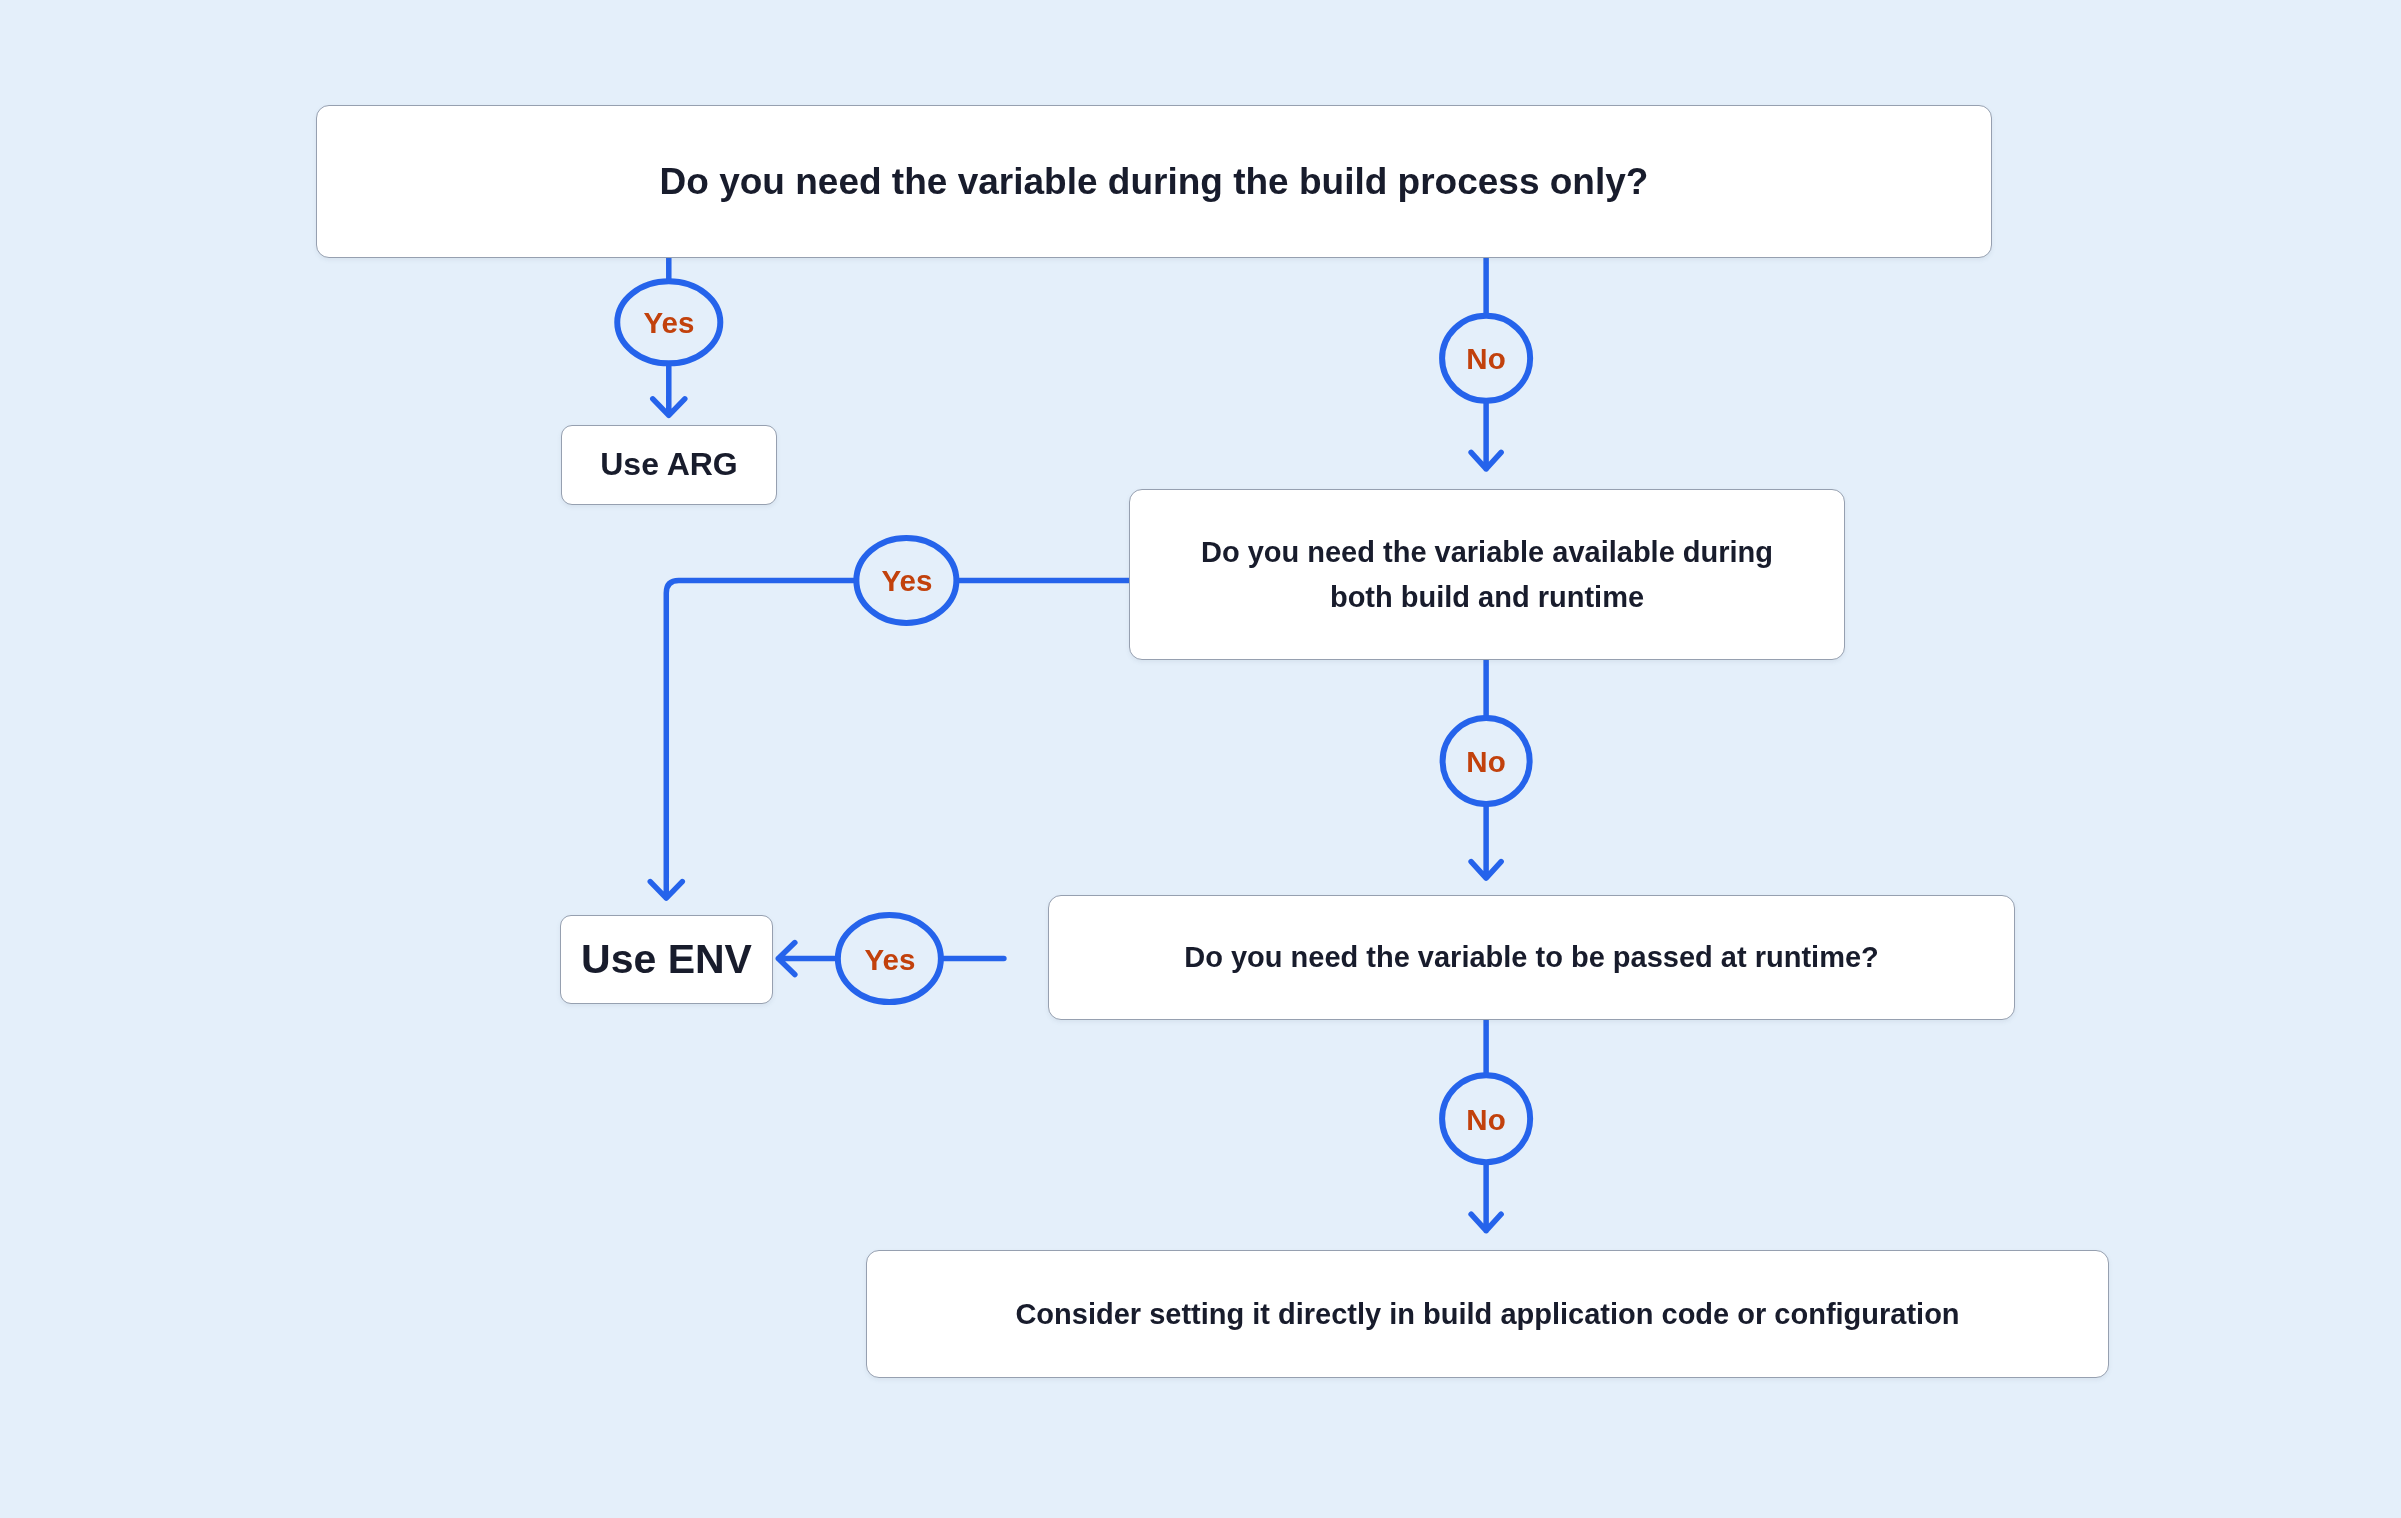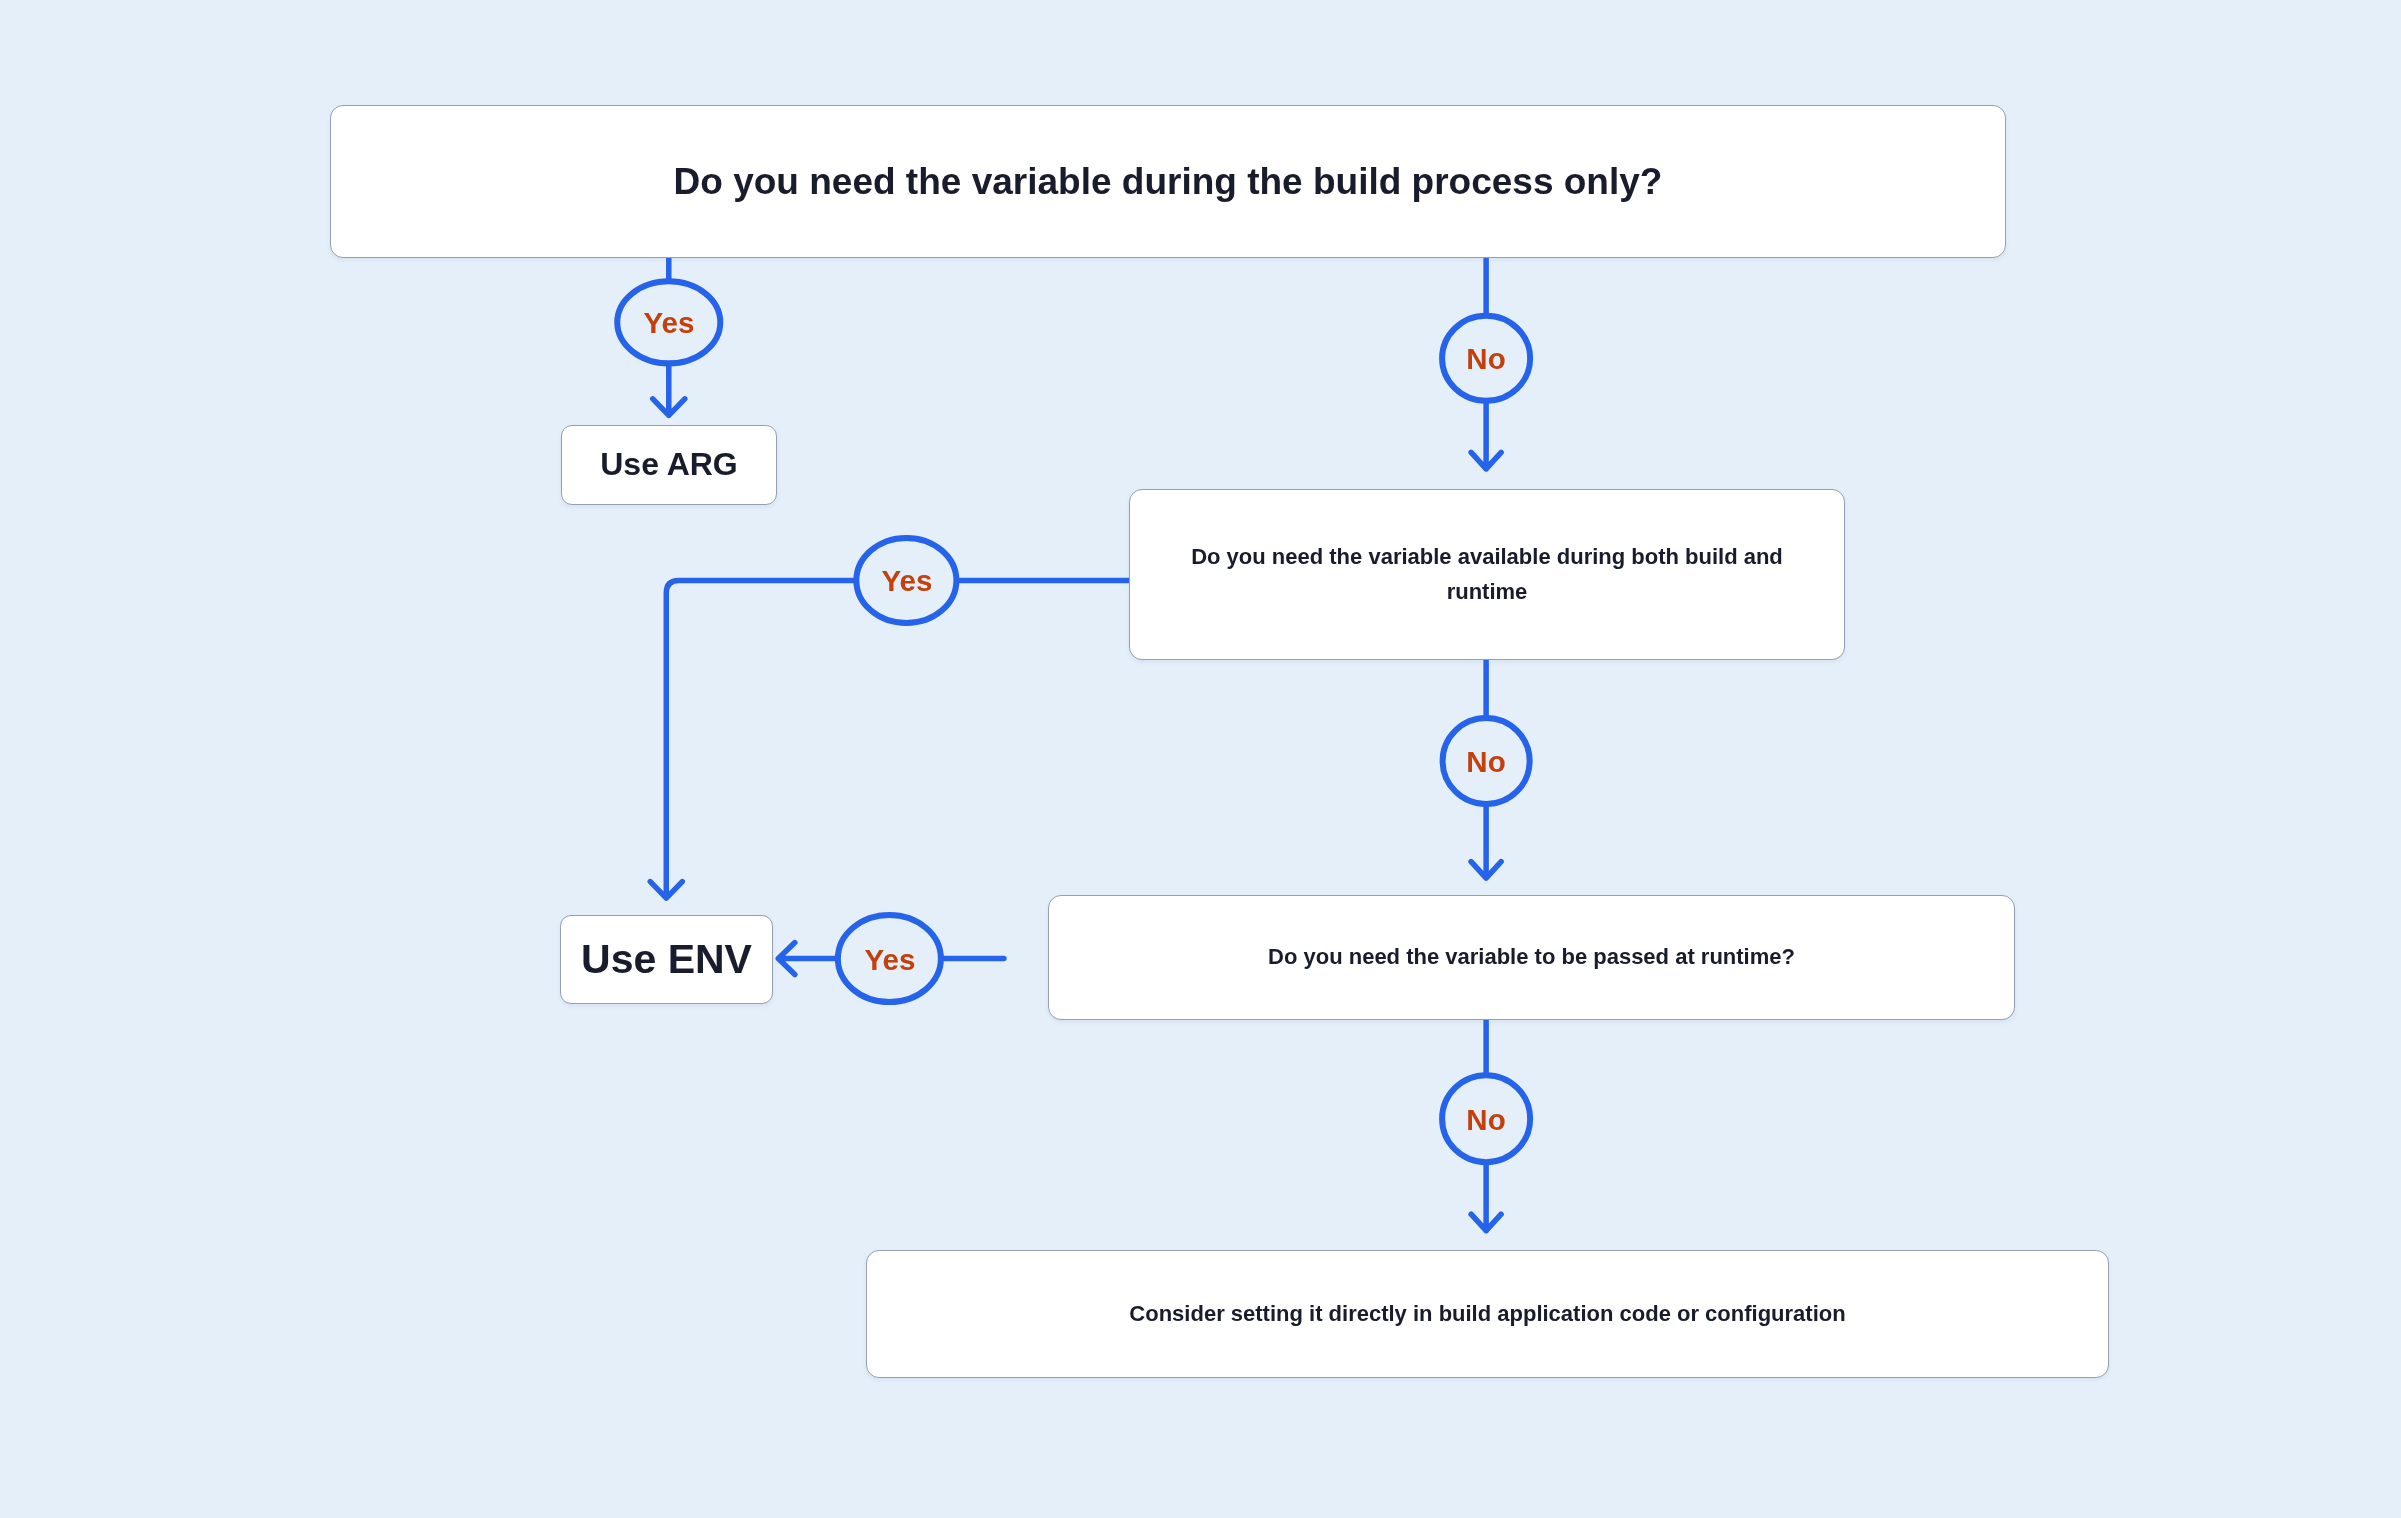--- a/index.html
+++ b/index.html
@@ -35,21 +35,21 @@
     text-align: center;
     color: #181C2C;
     font-weight: 700;
     box-shadow: 0 2px 4px rgba(100, 116, 139, 0.10);
   }
   .node .label {
     display: block;
     line-height: 1.55;
   }
   .q-label {
-    font-size: 22px;
+    font-size: 29px;
   }
   .edge-label {
     position: absolute;
     transform: translate(-50%, -50%);
     color: #c2410c;
     font-weight: 700;
     font-size: 29.5px;
     line-height: 1;
     white-space: nowrap;
   }
@@ -86,21 +86,21 @@
     <path class="connector" d="M2971 2038 V2460 M2941 2427 L2971 2460 L3001 2427"></path>
 
     <ellipse class="badge-shape" cx="1337" cy="644" rx="103" ry="82"></ellipse>
     <ellipse class="badge-shape" cx="2971" cy="716" rx="88" ry="85"></ellipse>
     <ellipse class="badge-shape" cx="1812" cy="1160" rx="100" ry="85"></ellipse>
     <ellipse class="badge-shape" cx="2971" cy="1521" rx="87" ry="86"></ellipse>
     <ellipse class="badge-shape" cx="1778" cy="1916" rx="103" ry="87"></ellipse>
     <ellipse class="badge-shape" cx="2971" cy="2236" rx="88" ry="87"></ellipse>
   </svg>
 
-  <div class="node" style="left:330px; top:105px; width:1676px; height:153px;">
+  <div class="node" style="left:316px; top:105px; width:1676px; height:153px;">
     <span class="label" style="font-size:37px;">Do you need the variable during the build process only?</span>
   </div>
 
   <div class="node" style="left:561px; top:425px; width:216px; height:80px; border-radius:11px;">
     <span class="label" style="font-size:32px;">Use ARG</span>
   </div>
 
   <div class="node" style="left:1129px; top:489px; width:716px; height:171px; padding:0 36px;">
     <span class="label q-label">Do you need the variable available during both build and runtime</span>
   </div>

